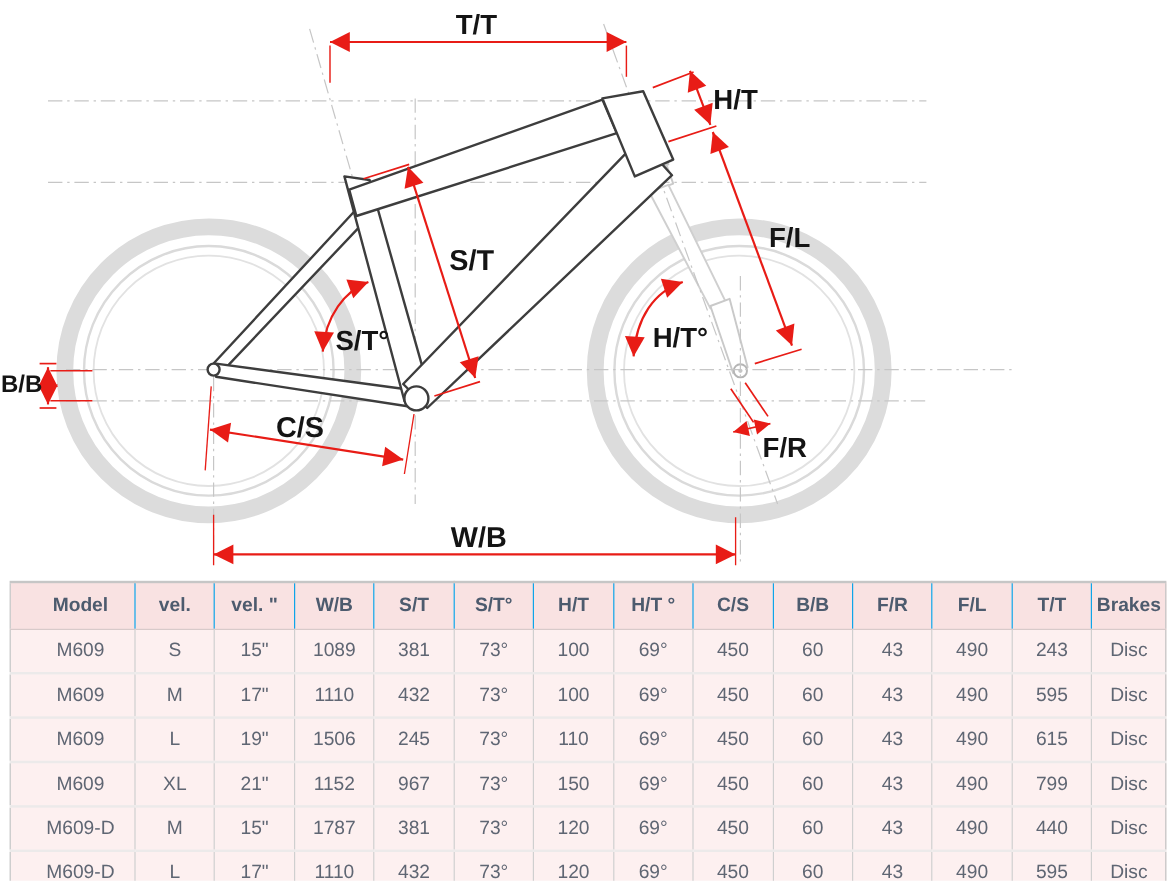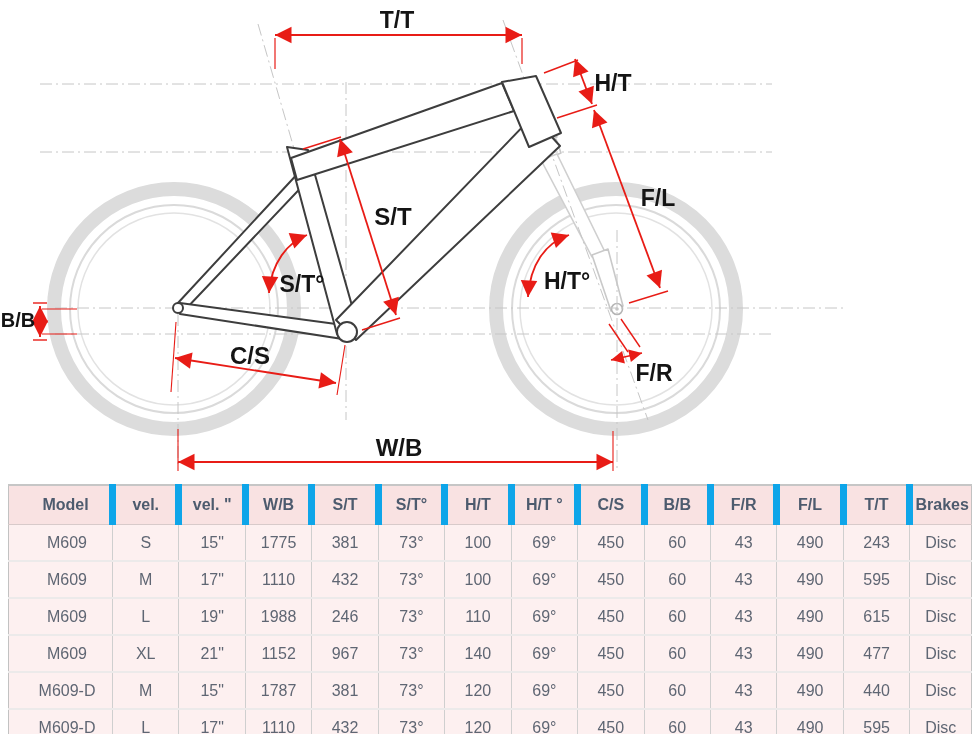--- a/index.html
+++ b/index.html
@@ -6,21 +6,21 @@
   body{width:980px;height:734px;font-family:"Liberation Sans",sans-serif;-webkit-font-smoothing:antialiased;}
   .diagram-wrap{width:980px;height:484px;position:relative;}
   svg text{font-family:"Liberation Sans",sans-serif;font-weight:bold;fill:#141414;}
 
   .table-wrap{padding:0 8px;}
   table.geo{width:100%;border-collapse:collapse;table-layout:fixed;
     border:1px solid #c2c2c2;border-top:2px solid #c6c6c6;border-bottom:2px solid #b6b6b6;}
   table.geo col.c-model{width:10.8%;}
   table.geo col.c-brakes{width:6.4%;}
   table.geo th{background:var(--thbg,#f9e2e2);color:var(--thtx,#4d5b6e);font-size:16px;font-weight:bold;
-    height:36px;border-left:7px solid #0ea5e9;border-bottom:1px solid #d8caca;text-align:center;}
+    height:36px;border-left:1px solid #0ea5e9;border-bottom:1px solid #d8caca;text-align:center;}
   table.geo td{background:var(--tdbg,#fdf0f0);color:var(--tdtx,#5f6673);font-size:16px;
     height:33px;border-left:1px solid #cfcfcf;border-bottom:2px solid #eceaea;text-align:center;}
   table.geo th:first-child,table.geo td:first-child{border-left:none;padding-left:14px;}
   table.geo tr:last-child td{border-bottom:none;}
 </style>
 </head>
 <body>
 
 <div class="diagram-wrap">
 <svg width="980" height="484" viewBox="0 0 980 484">
@@ -162,21 +162,21 @@
           <th>F/L</th>
           <th>T/T</th>
           <th>Brakes</th>
         </tr>
       </thead>
     <tbody>
         <tr>
           <td>M609</td>
           <td>S</td>
           <td>15"</td>
-          <td>1775</td>
+          <td>1089</td>
           <td>381</td>
           <td>73°</td>
           <td>100</td>
           <td>69°</td>
           <td>450</td>
           <td>60</td>
           <td>43</td>
           <td>490</td>
           <td>243</td>
           <td>Disc</td>
@@ -194,46 +194,46 @@
           <td>60</td>
           <td>43</td>
           <td>490</td>
           <td>595</td>
           <td>Disc</td>
         </tr>
         <tr>
           <td>M609</td>
           <td>L</td>
           <td>19"</td>
-          <td>1988</td>
-          <td>246</td>
+          <td>1506</td>
+          <td>245</td>
           <td>73°</td>
           <td>110</td>
           <td>69°</td>
           <td>450</td>
           <td>60</td>
           <td>43</td>
           <td>490</td>
           <td>615</td>
           <td>Disc</td>
         </tr>
         <tr>
           <td>M609</td>
           <td>XL</td>
           <td>21"</td>
           <td>1152</td>
           <td>967</td>
           <td>73°</td>
-          <td>140</td>
-          <td>69°</td>
-          <td>450</td>
-          <td>60</td>
-          <td>43</td>
-          <td>490</td>
-          <td>477</td>
+          <td>150</td>
+          <td>69°</td>
+          <td>450</td>
+          <td>60</td>
+          <td>43</td>
+          <td>490</td>
+          <td>799</td>
           <td>Disc</td>
         </tr>
         <tr>
           <td>M609-D</td>
           <td>M</td>
           <td>15"</td>
           <td>1787</td>
           <td>381</td>
           <td>73°</td>
           <td>120</td>

